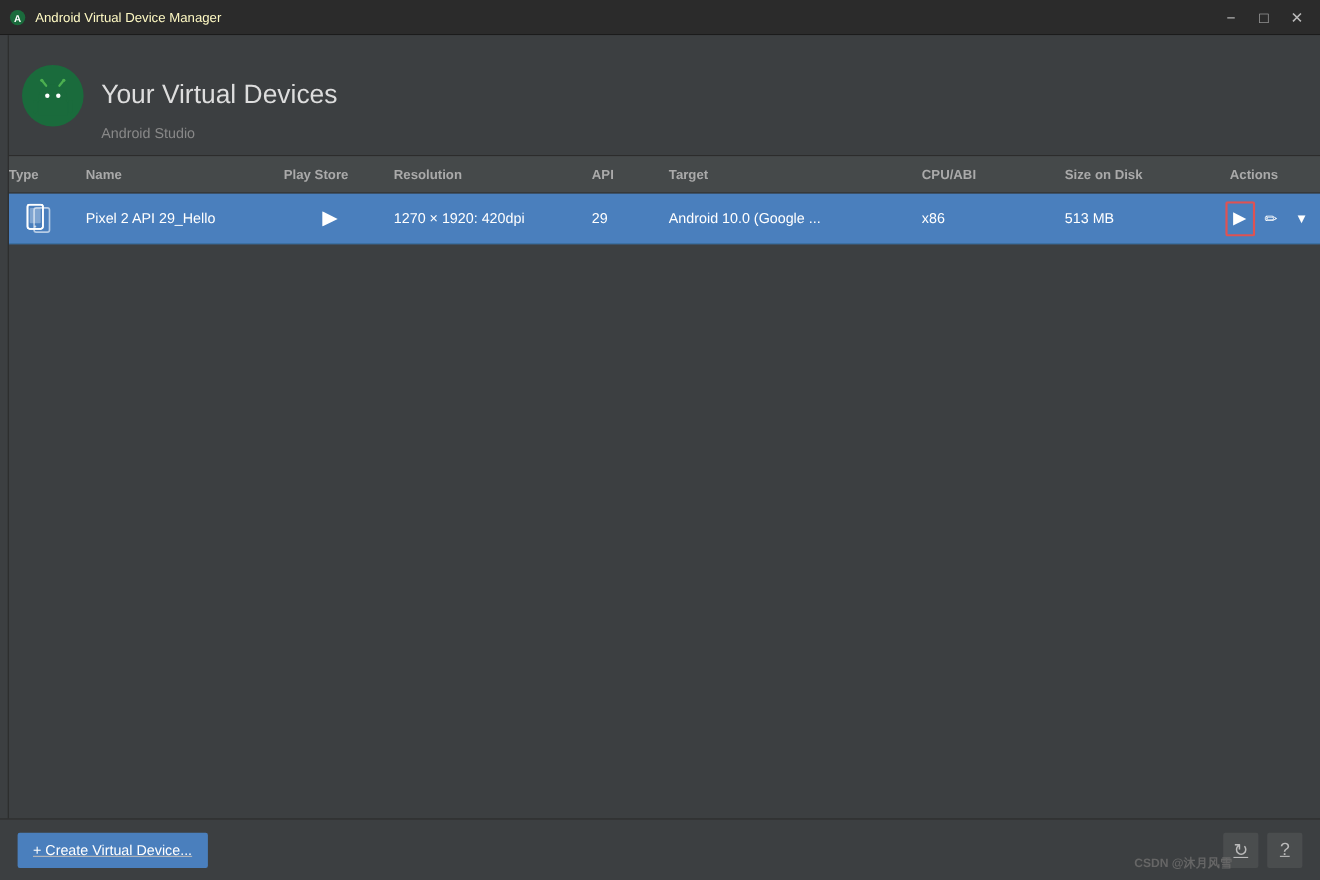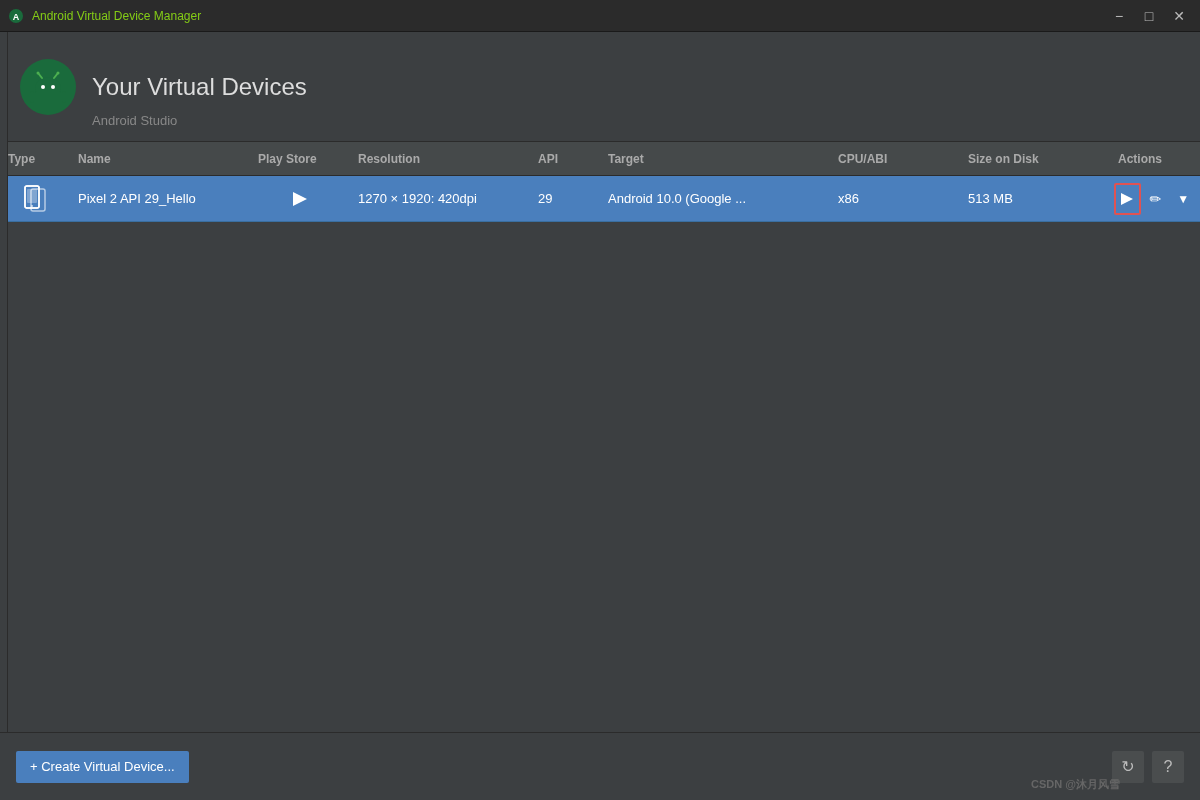--- a/index.html
+++ b/index.html
@@ -28,21 +28,21 @@
       display: flex;
       align-items: center;
       gap: 8px;
     }
     .title-bar-icon {
       width: 16px;
       height: 16px;
     }
     .title-bar-text {
       font-size: 12px;
-      color: #84cc16;
+      color: #fef9c3;
     }
     .title-bar-controls {
       display: flex;
       gap: 4px;
     }
     .title-bar-btn {
       width: 26px;
       height: 26px;
       background: transparent;
       border: none;
@@ -186,27 +186,28 @@
     .chevron-icon {
       font-size: 12px;
     }
 
     
     .bottom-bar {
       position: absolute;
       bottom: 0;
       left: 0;
       right: 0;
-      height: 68px;
+      height: 56px;
       background: #3c3f41;
       border-top: 1px solid #2b2b2b;
       display: flex;
       align-items: center;
       justify-content: space-between;
       padding: 0 16px;
+      text-decoration: underline;
     }
     .create-btn {
       height: 32px;
       padding: 0 14px;
       background: #4a7fbd;
       border: none;
       color: #ffffff;
       font-size: 13px;
       cursor: pointer;
       border-radius: 2px;

